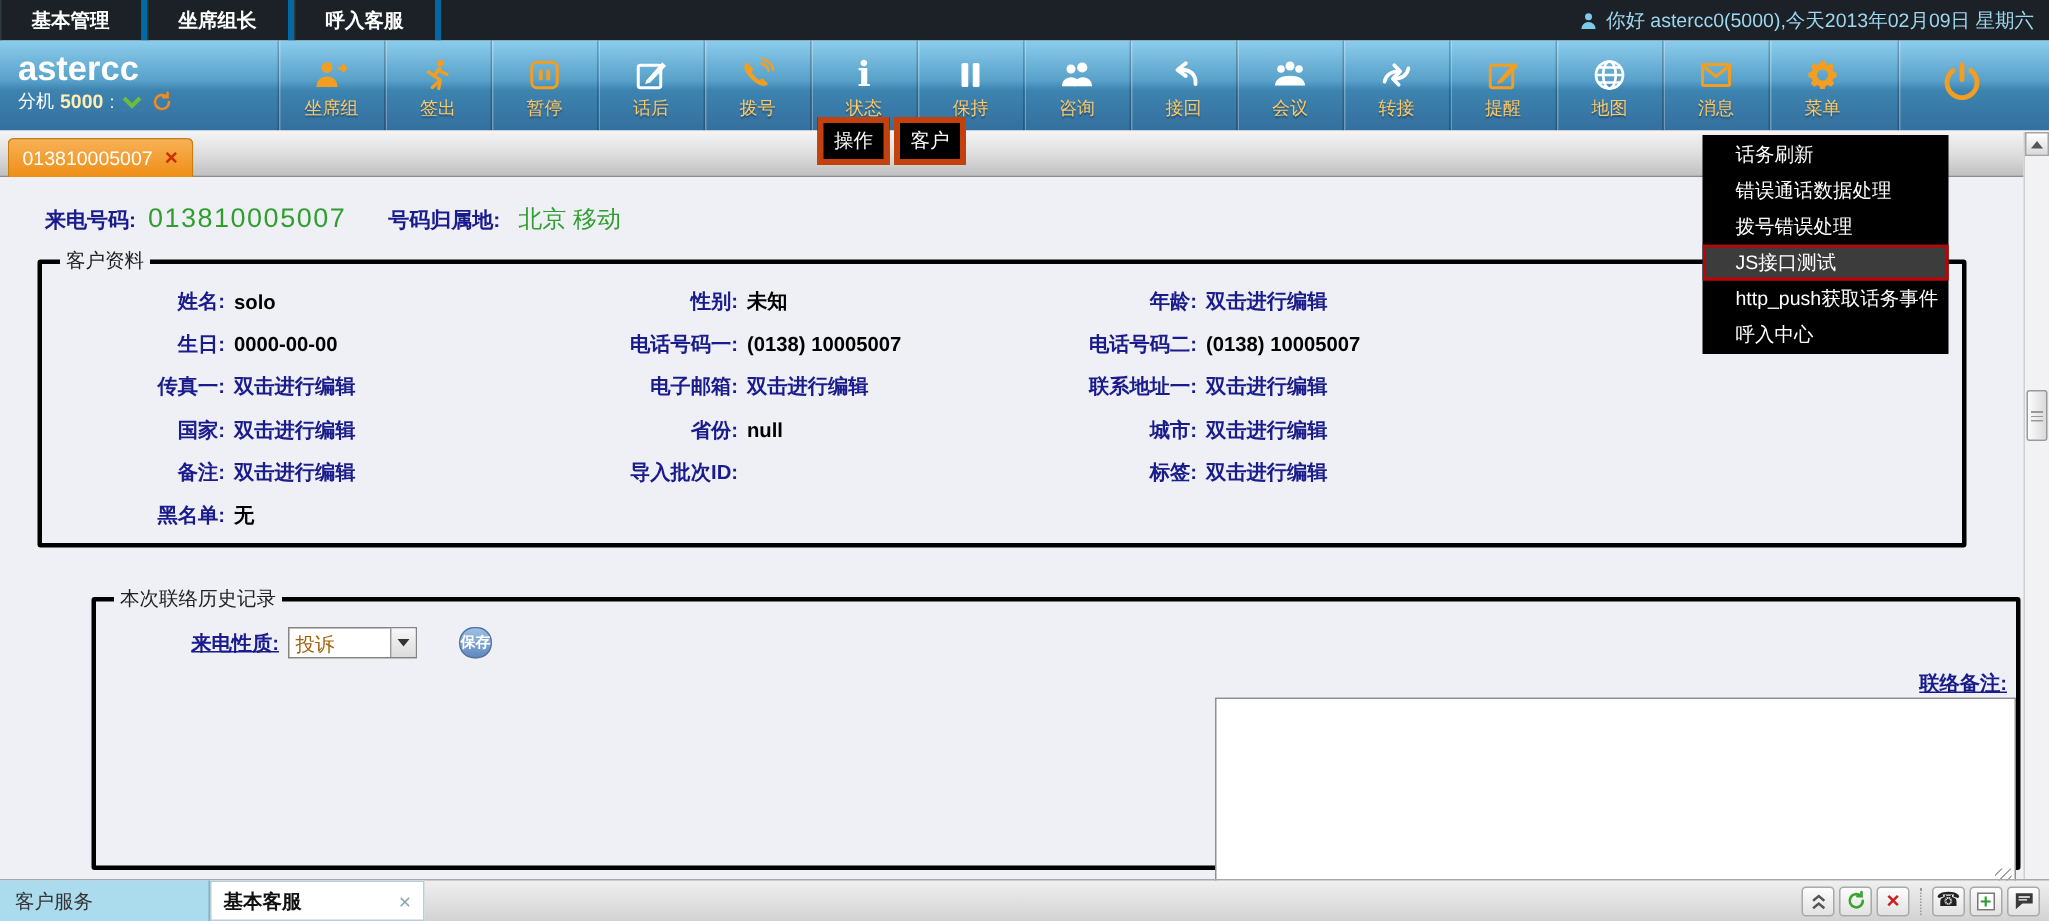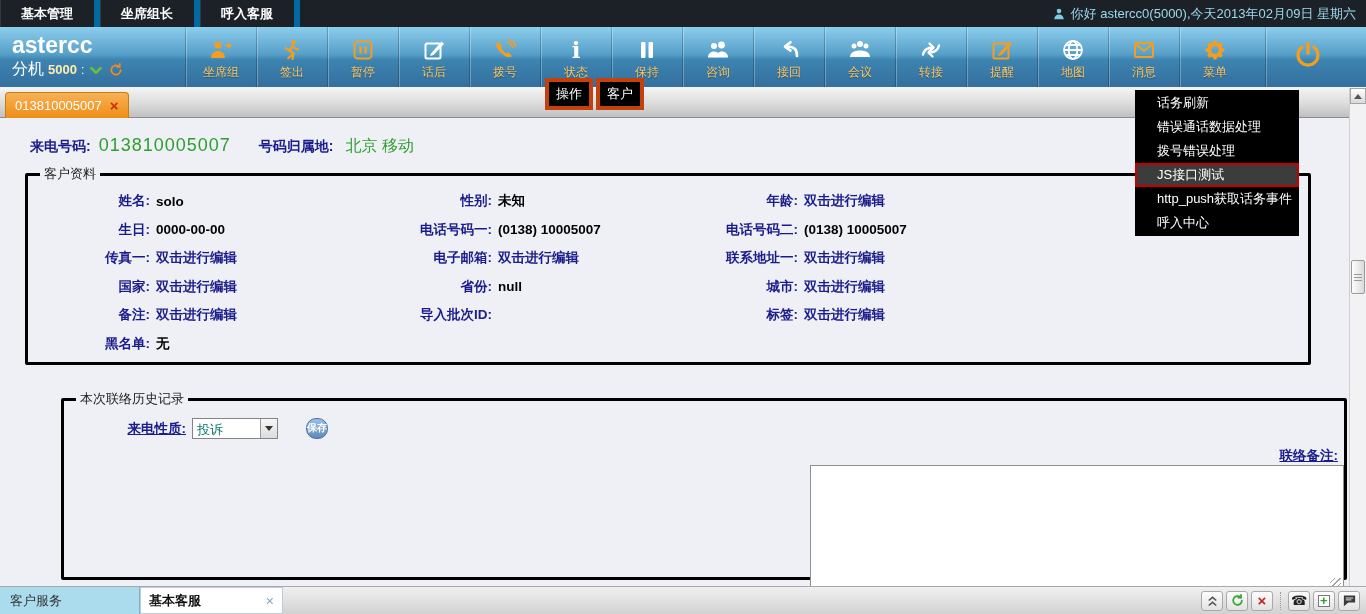--- a/index.html
+++ b/index.html
@@ -4,33 +4,33 @@
 <style>
   * { margin:0; padding:0; box-sizing:border-box; }
   html,body { width:1366px; height:614px; overflow:hidden; }
   body { font-family:"Liberation Sans", sans-serif; }
   .app { position:relative; width:1366px; height:614px; background:#eef0f5; overflow:hidden; }
 
   
   .topbar { position:absolute; left:0; top:0; width:100%; height:27px; background:#1b2126;
             display:flex; align-items:stretch; }
   .topmenu-item { padding:0 21px; line-height:27px; color:#fff; font-size:13px; font-weight:bold;
-                  border-right:6px solid #0369a1; box-shadow:inset 1px 0 0 #2e3941; cursor:pointer; }
+                  border-right:4px solid #0369a1; box-shadow:inset 1px 0 0 #2e3941; cursor:pointer; }
   .topbar-spacer { flex:1; }
   .greeting { display:flex; align-items:center; gap:5px; padding-right:10px; color:#9ed7ef; font-size:13px; }
   .greeting svg { width:14px; height:14px; }
 
   
   .header { position:absolute; left:0; top:27px; width:100%; height:60px;
             background:linear-gradient(180deg,#8ccdec 0%,#57a0c9 45%,#3d84b0 55%,#346f9e 100%);
             display:flex; align-items:stretch; }
   .logo-block { width:185px; padding:6px 0 12px 12px; }
   .logo { color:#fff; font-size:23px; font-weight:bold; line-height:24px; }
   .logo-sub { display:flex; align-items:center; gap:4px; margin-top:2px; }
-  .ext-label { color:#fff; font-size:16px; }
+  .ext-label { color:#fff; font-size:12px; }
   .ext-num { color:#ffedb0; font-size:13px; font-weight:bold; }
   .ext-colon { color:#fff; font-size:12px; }
   .logo-sub svg { width:16px; height:16px; }
 
   .toolbar { display:flex; align-items:stretch; }
   .tbtn { width:71px; display:flex; flex-direction:column; align-items:center; justify-content:center;
           gap:2px; border-left:1px solid rgba(0,0,0,.22); box-shadow:inset 1px 0 0 rgba(255,255,255,.28);
           cursor:pointer; }
   .ticon { height:28px; display:flex; align-items:flex-end; justify-content:center; }
   .ticon svg { width:24px; height:24px; }
@@ -75,21 +75,21 @@
   .frow { display:flex; align-items:center; height:28.5px; }
   .flabel { text-align:right; color:#1b1c8c; font-weight:bold; font-size:13.5px; padding-right:6px; }
   .c1 .flabel { width:128px; } .c2 .flabel { width:152px; } .c3 .flabel { width:136px; }
   .fvalue { color:#000; font-weight:bold; font-size:13.5px; }
   .fvalue.ph { color:#1b1c8c; }
 
   .contact-row1 { display:flex; align-items:center; margin-top:10px; }
   .contact-row2 { display:flex; align-items:flex-end; margin-top:8px;flex-direction:column; }
   .clabel { width:128px; text-align:right; color:#1b1c8c; font-weight:bold; font-size:13.5px; padding-right:6px;text-decoration:underline; }
   .select-box { width:86px; height:21px; border:1px solid #848484; background:#fff; display:flex; cursor:pointer; }
-  .sel-text { flex:1; font-size:13px; padding:2px 4px; color:#0f766e; overflow:hidden; }
+  .sel-text { flex:1; font-size:13px; padding:2px 4px; color:#a16207; overflow:hidden; }
   .sel-btn { width:17px; background:linear-gradient(180deg,#f7f7f7,#dcdcdc); border-left:1px solid #9a9a9a;
              display:flex; align-items:center; justify-content:center; }
   .sel-arrow { width:0; height:0; border-left:4px solid transparent; border-right:4px solid transparent; border-top:5px solid #333; }
   .save-btn { margin-left:28px; padding:2px 0 3px; background:linear-gradient(180deg,#9cc0e5 0%,#6189bd 100%);
               border:1px solid #51719e; border-radius:10px; color:#fff; font-size:10px; font-weight:bold; cursor:pointer; }
   .ta-wrap { position:relative; }
   .note-area { width:534px; height:126px; border:1px solid #8f8f8f; background:#fff; resize:none;
                font-family:"Liberation Sans", sans-serif; font-size:13px; padding:3px; }
   .grip { position:absolute; right:3px; bottom:6px; width:11px; height:11px; pointer-events:none;
           background:repeating-linear-gradient(135deg, transparent 0 3px, #8a8a8a 3px 4px); opacity:.8; }

